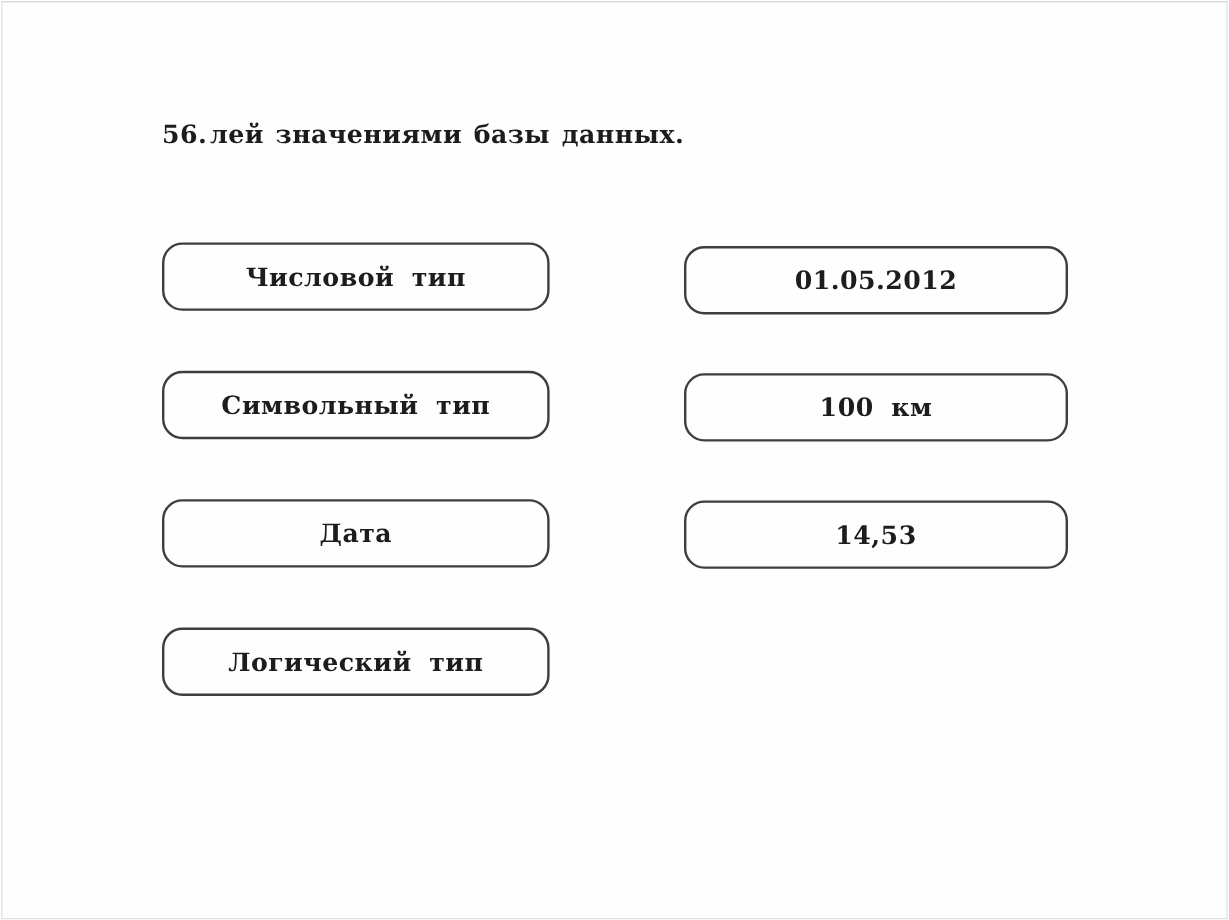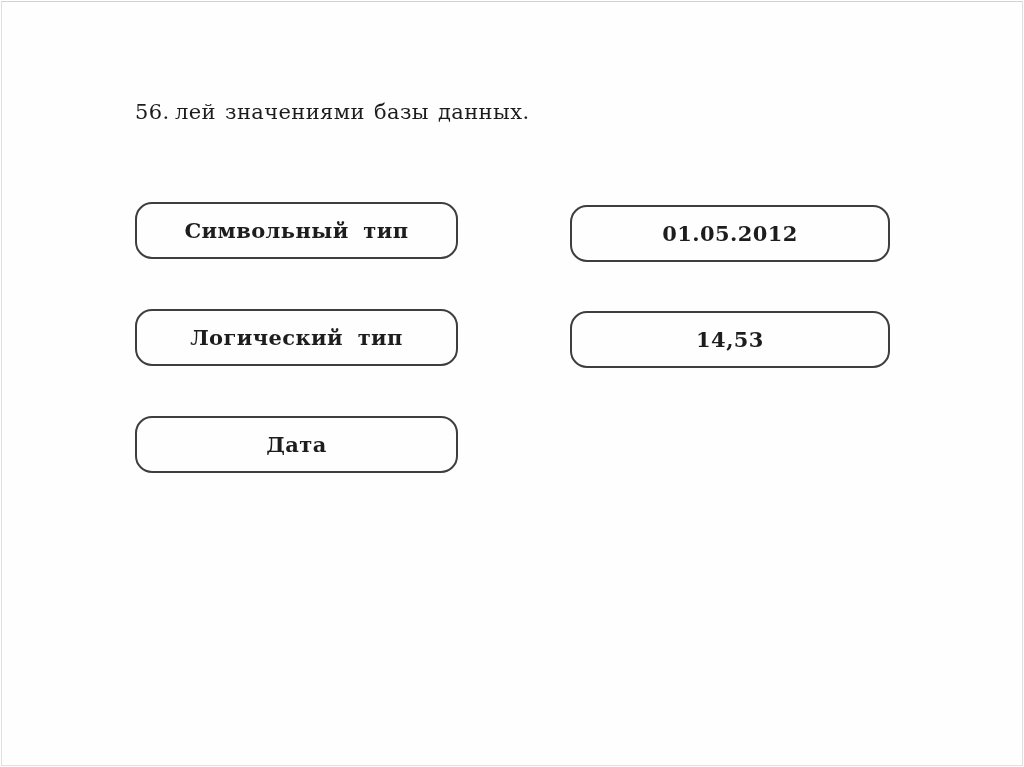--- a/index.html
+++ b/index.html
@@ -24,21 +24,21 @@
   }
   
   .question {
     position: absolute;
     left: 133px;
     top: 93px;
     width: 752px;
     display: flex;
     font-size: 21px;
     line-height: 34px;
-    font-weight: normal;
+    font-weight: bold;
     letter-spacing: 0.4px;
   }
   .q-number {
     width: 40px;
     flex: 0 0 40px;
   }
   .q-text {
     flex: 1 1 auto;
     min-width: 0;
   }
@@ -89,32 +89,38 @@
 
   <div class="question">
     <div class="q-number">56.</div>
     <div class="q-text">
       <div class="q-line2">лей значениями базы данных.</div>
     </div>
   </div>
 
   <div class="col col-left">
     <div class="match-box">
+      <span>Числовой тип</span>
+    </div>
+    <div class="match-box">
       <span>Символьный тип</span>
     </div>
     <div class="match-box">
-      <span>Логический тип</span>
+      <span>Дата</span>
     </div>
     <div class="match-box">
-      <span>Дата</span>
+      <span>Логический тип</span>
     </div>
   </div>
 
   <div class="col col-right">
     <div class="match-box">
       <span>01.05.2012</span>
+    </div>
+    <div class="match-box">
+      <span>100 км</span>
     </div>
     <div class="match-box">
       <span>14,53</span>
     </div>
   </div>
 
 </div>
 
 </body></html>

